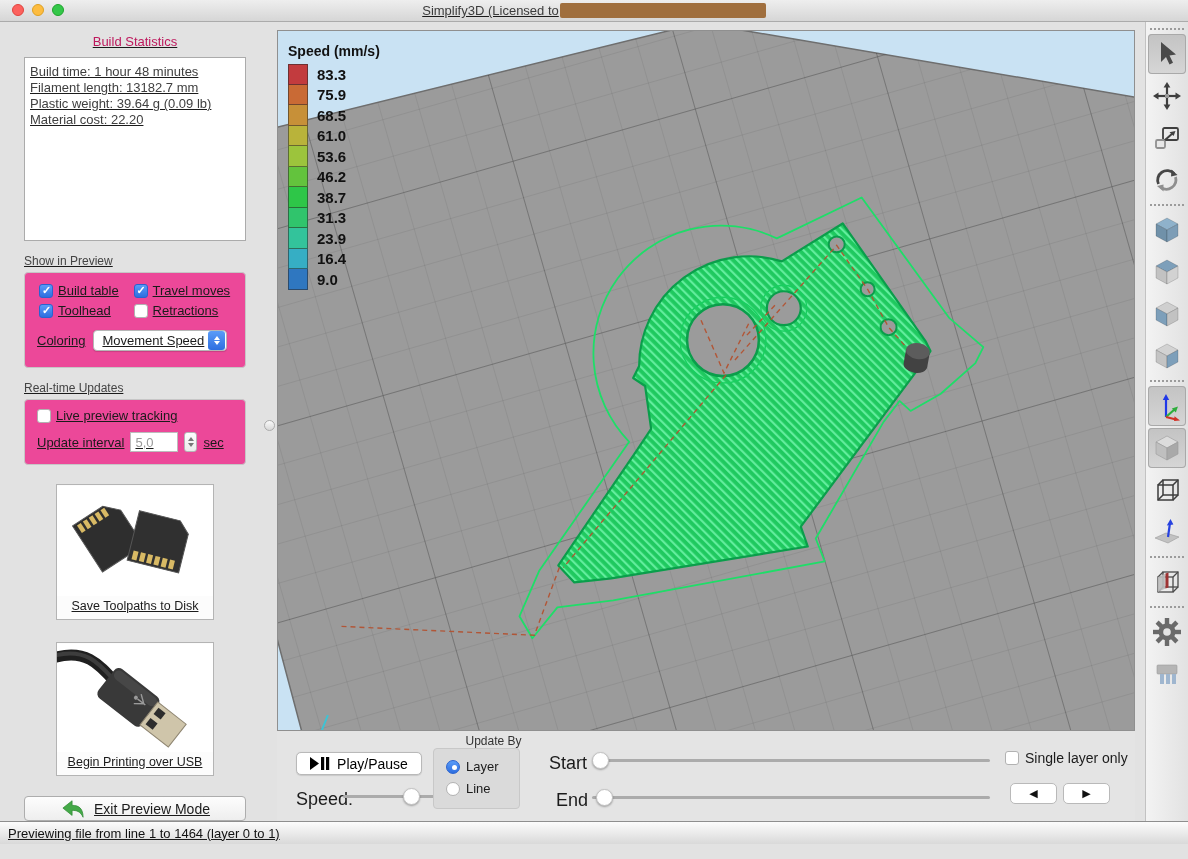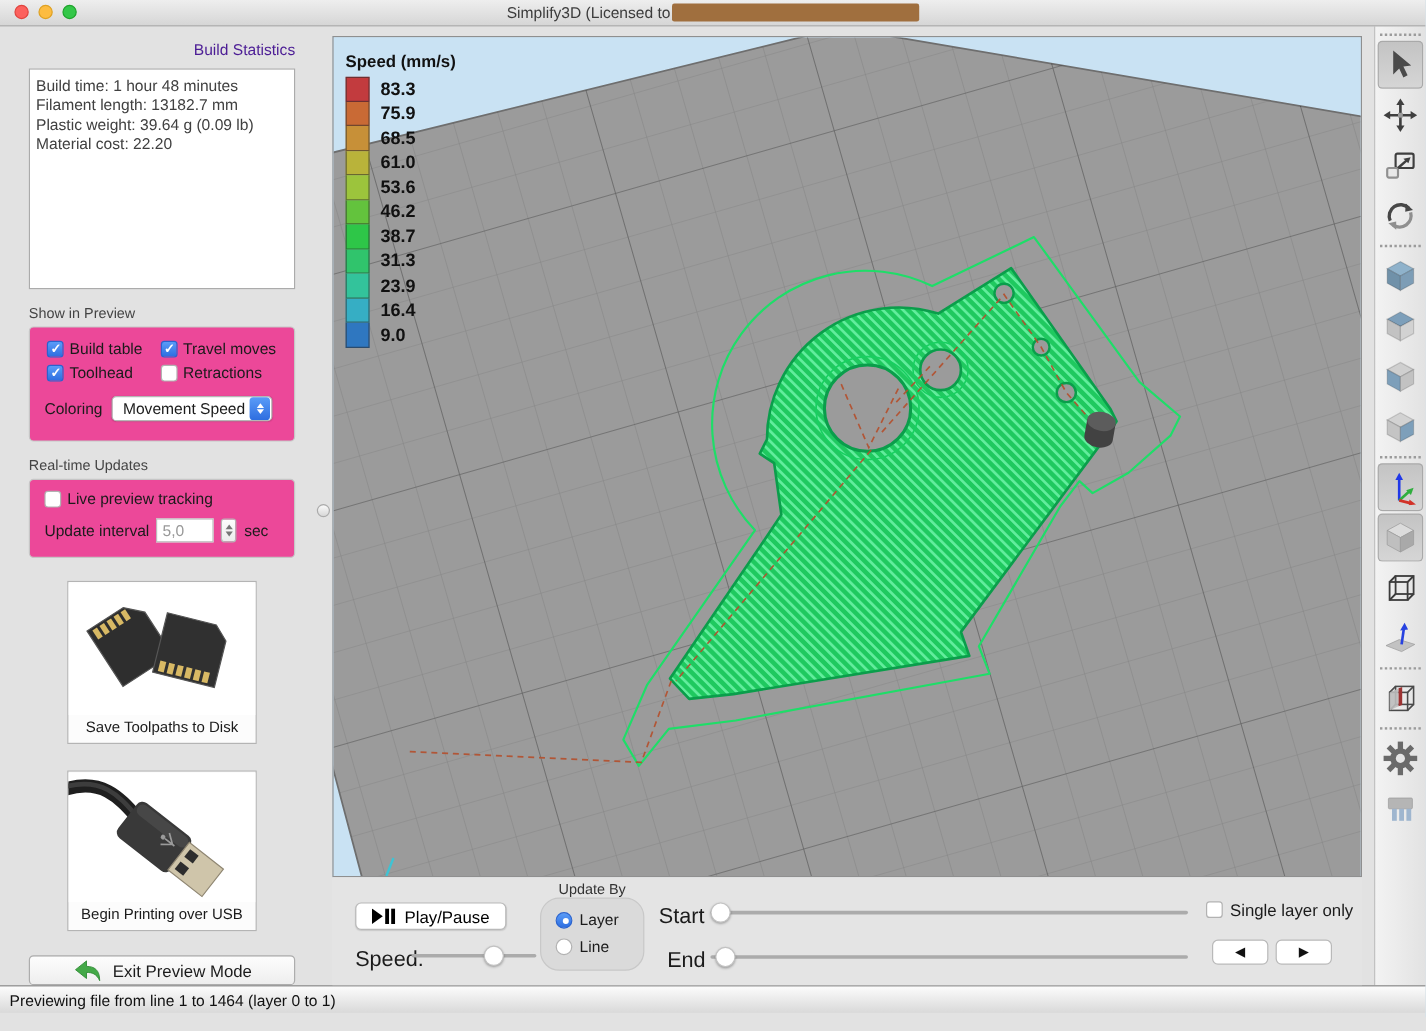--- a/index.html
+++ b/index.html
@@ -1,39 +1,39 @@
 <!DOCTYPE html>
 <html><head>
 <meta charset="utf-8">
 <style>
   * { margin:0; padding:0; box-sizing:border-box; }
   html,body { width:1188px; height:859px; overflow:hidden; }
   body { font-family:"Liberation Sans", sans-serif; font-size:13px; color:#1b1b1b; background:#e2e2e2; }
-  .window { width:1188px; height:760px; display:flex; flex-direction:column; }
+  .window { width:1188px; height:760px; display:flex; flex-direction:column;text-decoration:underline; }
 
   
   .titlebar { height:22px; flex:0 0 22px; background:linear-gradient(#eeeeee,#d6d6d6); border-bottom:1px solid #ababab; position:relative; display:flex; align-items:center; justify-content:center; }
   .lights { position:absolute; left:12px; top:4px; display:flex; gap:8px; }
   .light { width:12px; height:12px; border-radius:50%; display:inline-block; }
   .light.red { background:#fc615d; border:1px solid #e0443e; }
   .light.yellow { background:#fdbc40; border:1px solid #dea123; }
   .light.green { background:#34c749; border:1px solid #1fa42c; }
   .title { font-size:13px; color:#3c3c3c; display:flex; align-items:center; }
   .redact { display:inline-block; width:206px; height:15px; background:#a06f3e; border-radius:2px; margin-left:1px; }
 
   
   .main { flex:1 1 auto; display:flex; height:814px; background:#e2e2e2; }
   .sidebar { width:262px; flex:0 0 262px; padding:0 16px 0 24px; }
   .splitter { width:15px; flex:0 0 15px; position:relative; }
   .splitter .knob { position:absolute; left:2px; top:398px; width:11px; height:11px; border-radius:50%; background:linear-gradient(#fafafa,#d8d8d8); border:1px solid #ababab; }
   .center { width:858px; flex:0 0 858px; display:flex; flex-direction:column; padding-top:8px; }
   .rtoolbar { flex:1 1 auto; padding-left:10px; }
 
   
-  .panel-title { text-align:right; margin:12px 0 8px; font-size:13px; color:#4c1d95; }
+  .panel-title { text-align:center; margin:12px 0 8px; font-size:13px; color:#be185d; }
   .stats-box { height:184px; background:#ffffff; border:1px solid #ababab; padding:6px 5px; line-height:16px; font-size:13px; color:#404040; }
   .group-label { margin:13px 0 4px; font-size:12px; color:#444; }
   .group-box { background:#ec4899; border:1px solid #c6c6c6; border-radius:4px; padding:10px 12px; }
   .gb-show { height:96px; }
   .gb-rt { height:66px; padding-top:8px; }
   .cb-grid { display:grid; grid-template-columns:auto auto; column-gap:12px; row-gap:5px; margin-left:2px; }
   .cb-row { display:flex; align-items:center; gap:5px; cursor:default; }
   .cb { width:14px; height:14px; border-radius:3px; background:#fff; border:1px solid #b2b2b2; position:relative; flex:0 0 14px; }
   .cb.on { background:linear-gradient(#5a9cf8,#2e6ee0); border:1px solid #2a63cf; }
   .cb.on::after { content:"✓"; position:absolute; left:2px; top:-1px; color:#fff; font-size:11px; font-weight:bold; }
@@ -64,21 +64,21 @@
   .leg-row:first-child .swatch { border-top-width:1px; }
   .leg-label { margin-left:9px; font-size:15px; font-weight:bold; color:#111; }
 
   
   .controls { flex:1 1 auto; position:relative; background:#e4e4e4; }
   .pp-btn { position:absolute; left:19px; top:21px; width:126px; height:23px; border-radius:5px; background:#fff; border:1px solid #b9b9b9; display:flex; align-items:center; justify-content:center; gap:7px; font-size:14px; cursor:pointer; box-shadow:0 .5px 1px rgba(0,0,0,.12); font-family:"Liberation Sans", sans-serif; }
   .ctl-label { position:absolute; font-size:18px; color:#1b1b1b; }
   .slider { position:absolute; height:17px; cursor:pointer; }
   .slider .track { position:absolute; top:7px; left:0; right:0; height:3px; border-radius:2px; background:#ababab; }
   .slider .thumb { position:absolute; top:0; width:17px; height:17px; border-radius:50%; background:#fff; border:1px solid #c2c2c2; box-shadow:0 1px 2px rgba(0,0,0,.3); margin-left:-8px; }
-  .pby-box { position:absolute; left:173px; top:17px; width:87px; height:61px; background:#dadada; border:1px solid #c8c8c8; border-radius:16px; padding:10px 0 0 12px; }
+  .pby-box { position:absolute; left:156px; top:17px; width:87px; height:61px; background:#dadada; border:1px solid #c8c8c8; border-radius:4px; padding:10px 0 0 12px; }
   .pby-label { position:absolute; left:173px; top:3px; width:87px; text-align:center; font-size:12px; color:#333; }
   .radio-row { display:flex; align-items:center; gap:6px; margin-bottom:7px; cursor:default; }
   .radio { width:14px; height:14px; border-radius:50%; background:#fff; border:1px solid #b2b2b2; position:relative; flex:0 0 14px; }
   .radio.on { background:linear-gradient(#5a9cf8,#2e6ee0); border:1px solid #2a63cf; }
   .radio.on::after { content:""; position:absolute; left:4.5px; top:4.5px; width:5px; height:5px; border-radius:50%; background:#fff; }
   .sl-row { position:absolute; left:728px; top:19px; display:flex; align-items:center; gap:6px; }
   .nav-btn { position:absolute; top:52px; width:47px; height:21px; border-radius:5px; background:#fff; border:1px solid #b9b9b9; font-size:11px; color:#111; cursor:pointer; display:flex; align-items:center; justify-content:center; font-family:"Liberation Sans", sans-serif; }
 
   
   .rtoolbar-inner { width:43px; height:100%; background:linear-gradient(90deg,#f3f3f3,#e2e2e2); border-left:1px solid #c2c2c2; padding-top:2px; }

